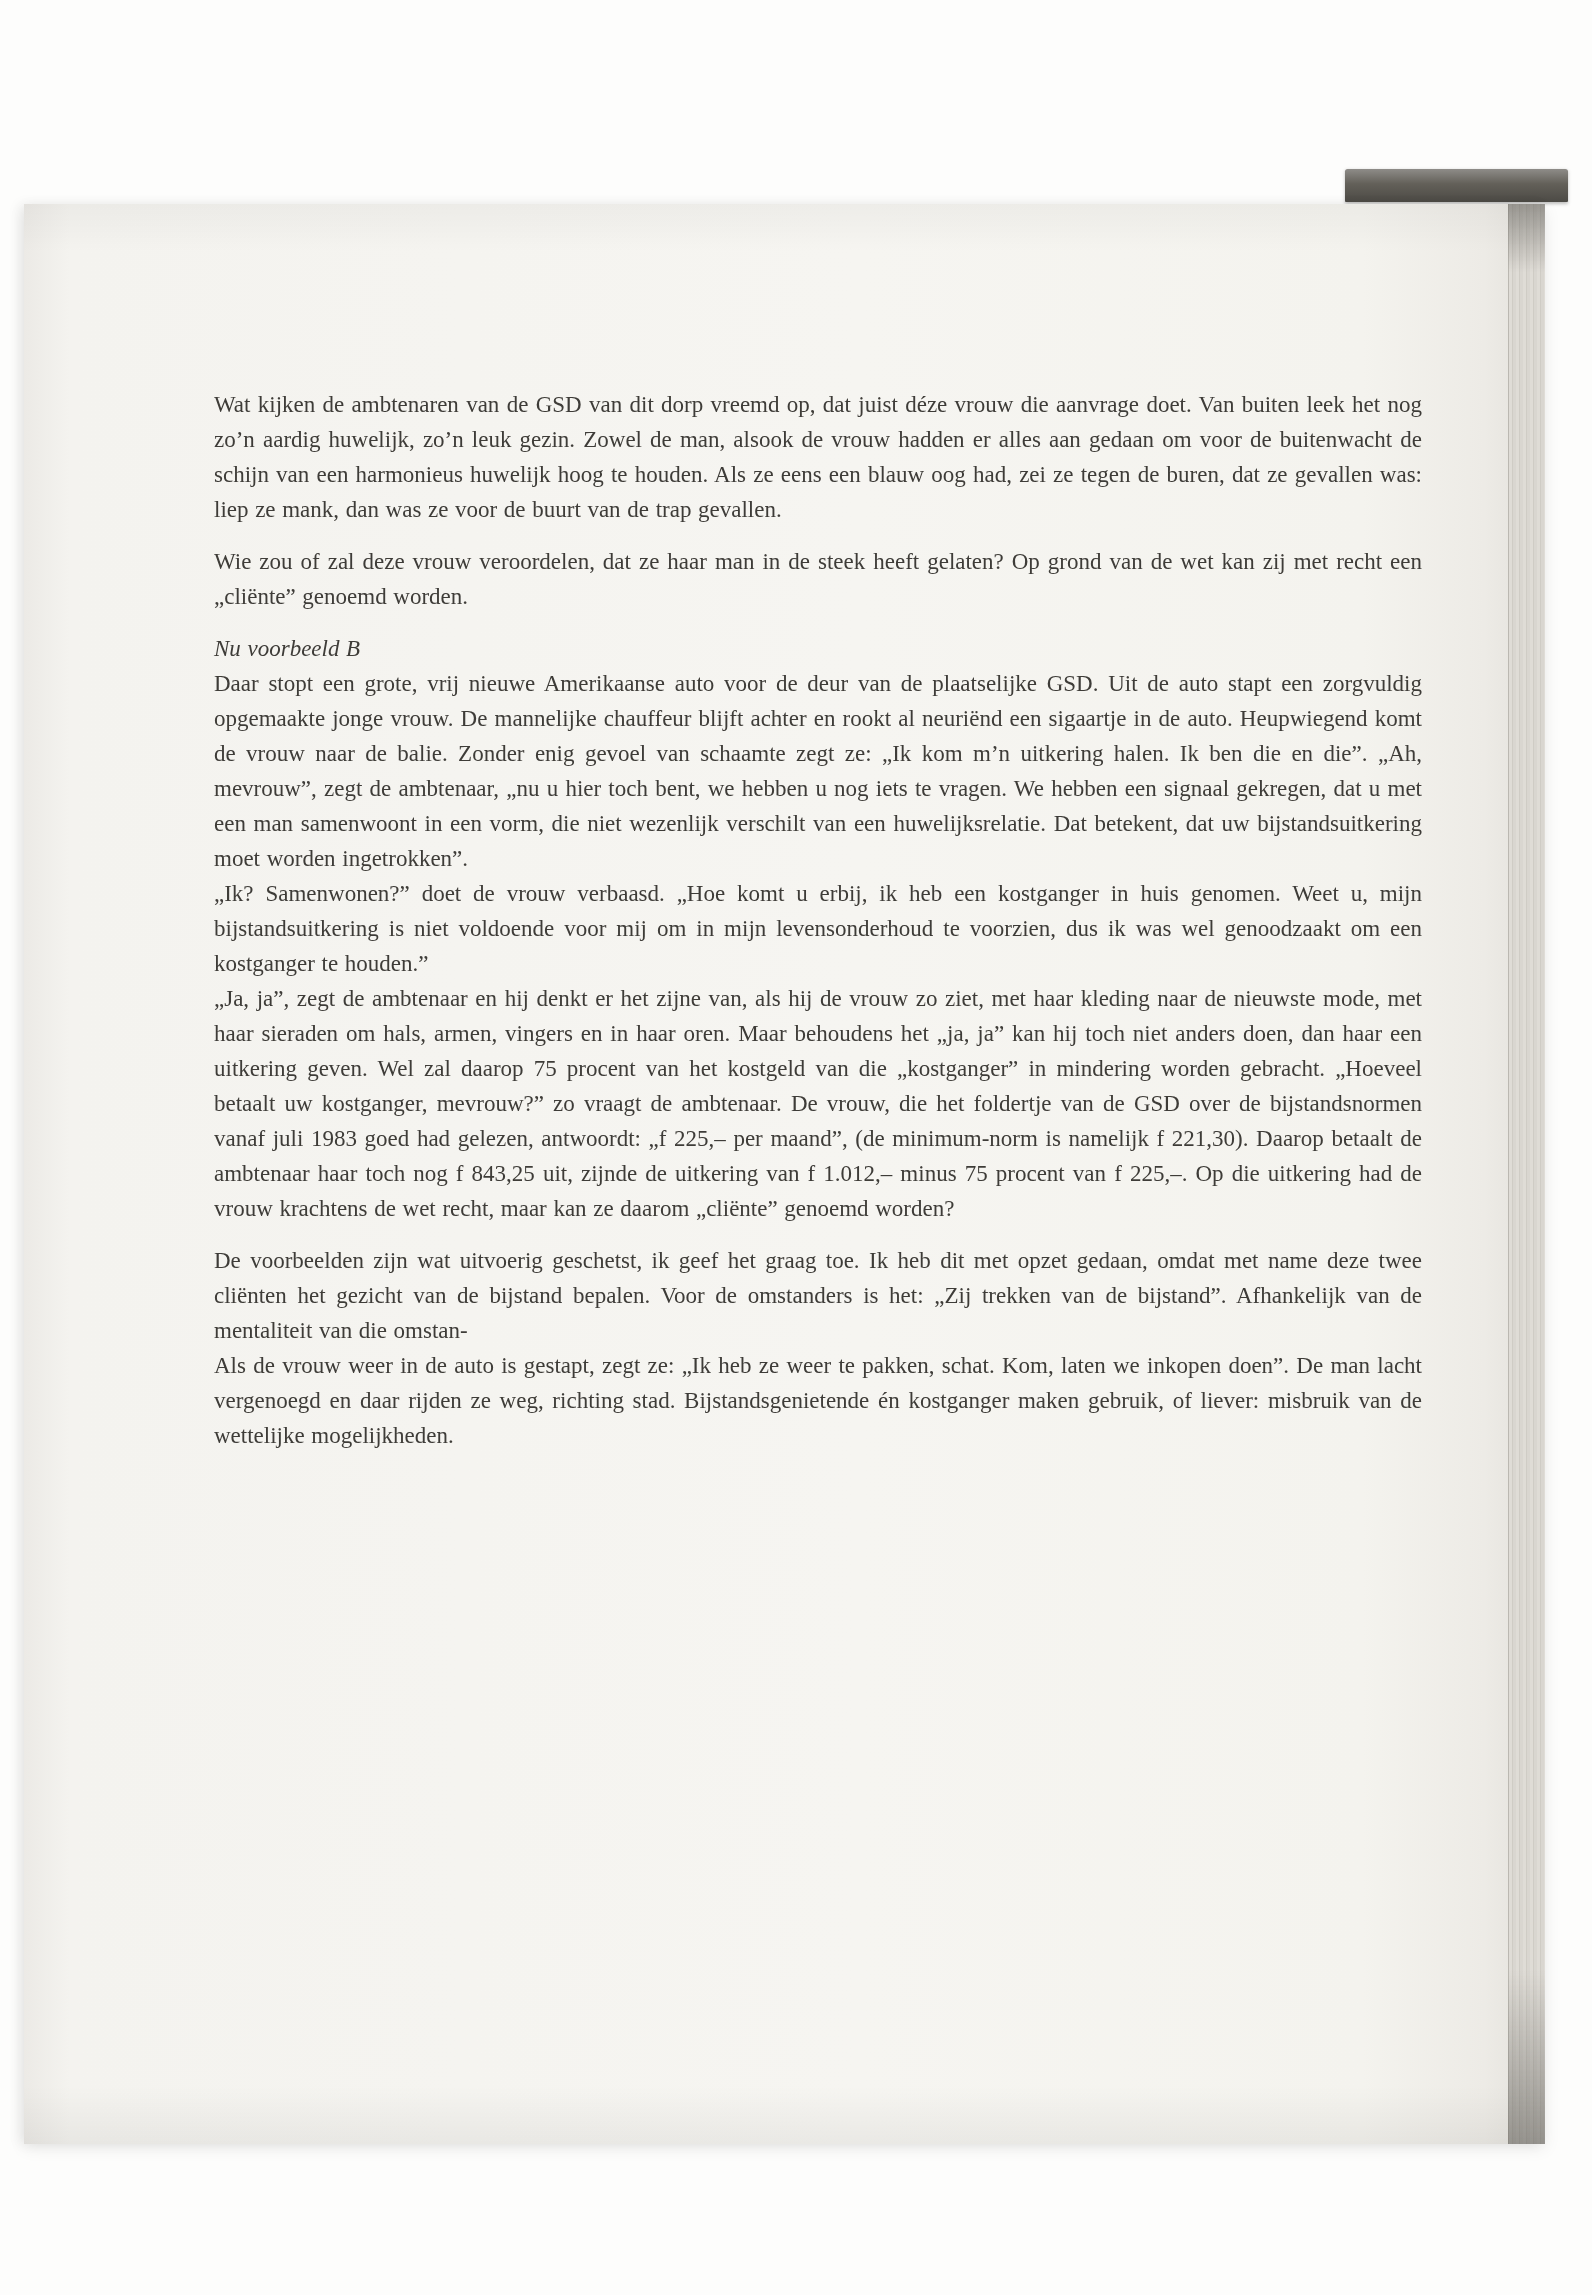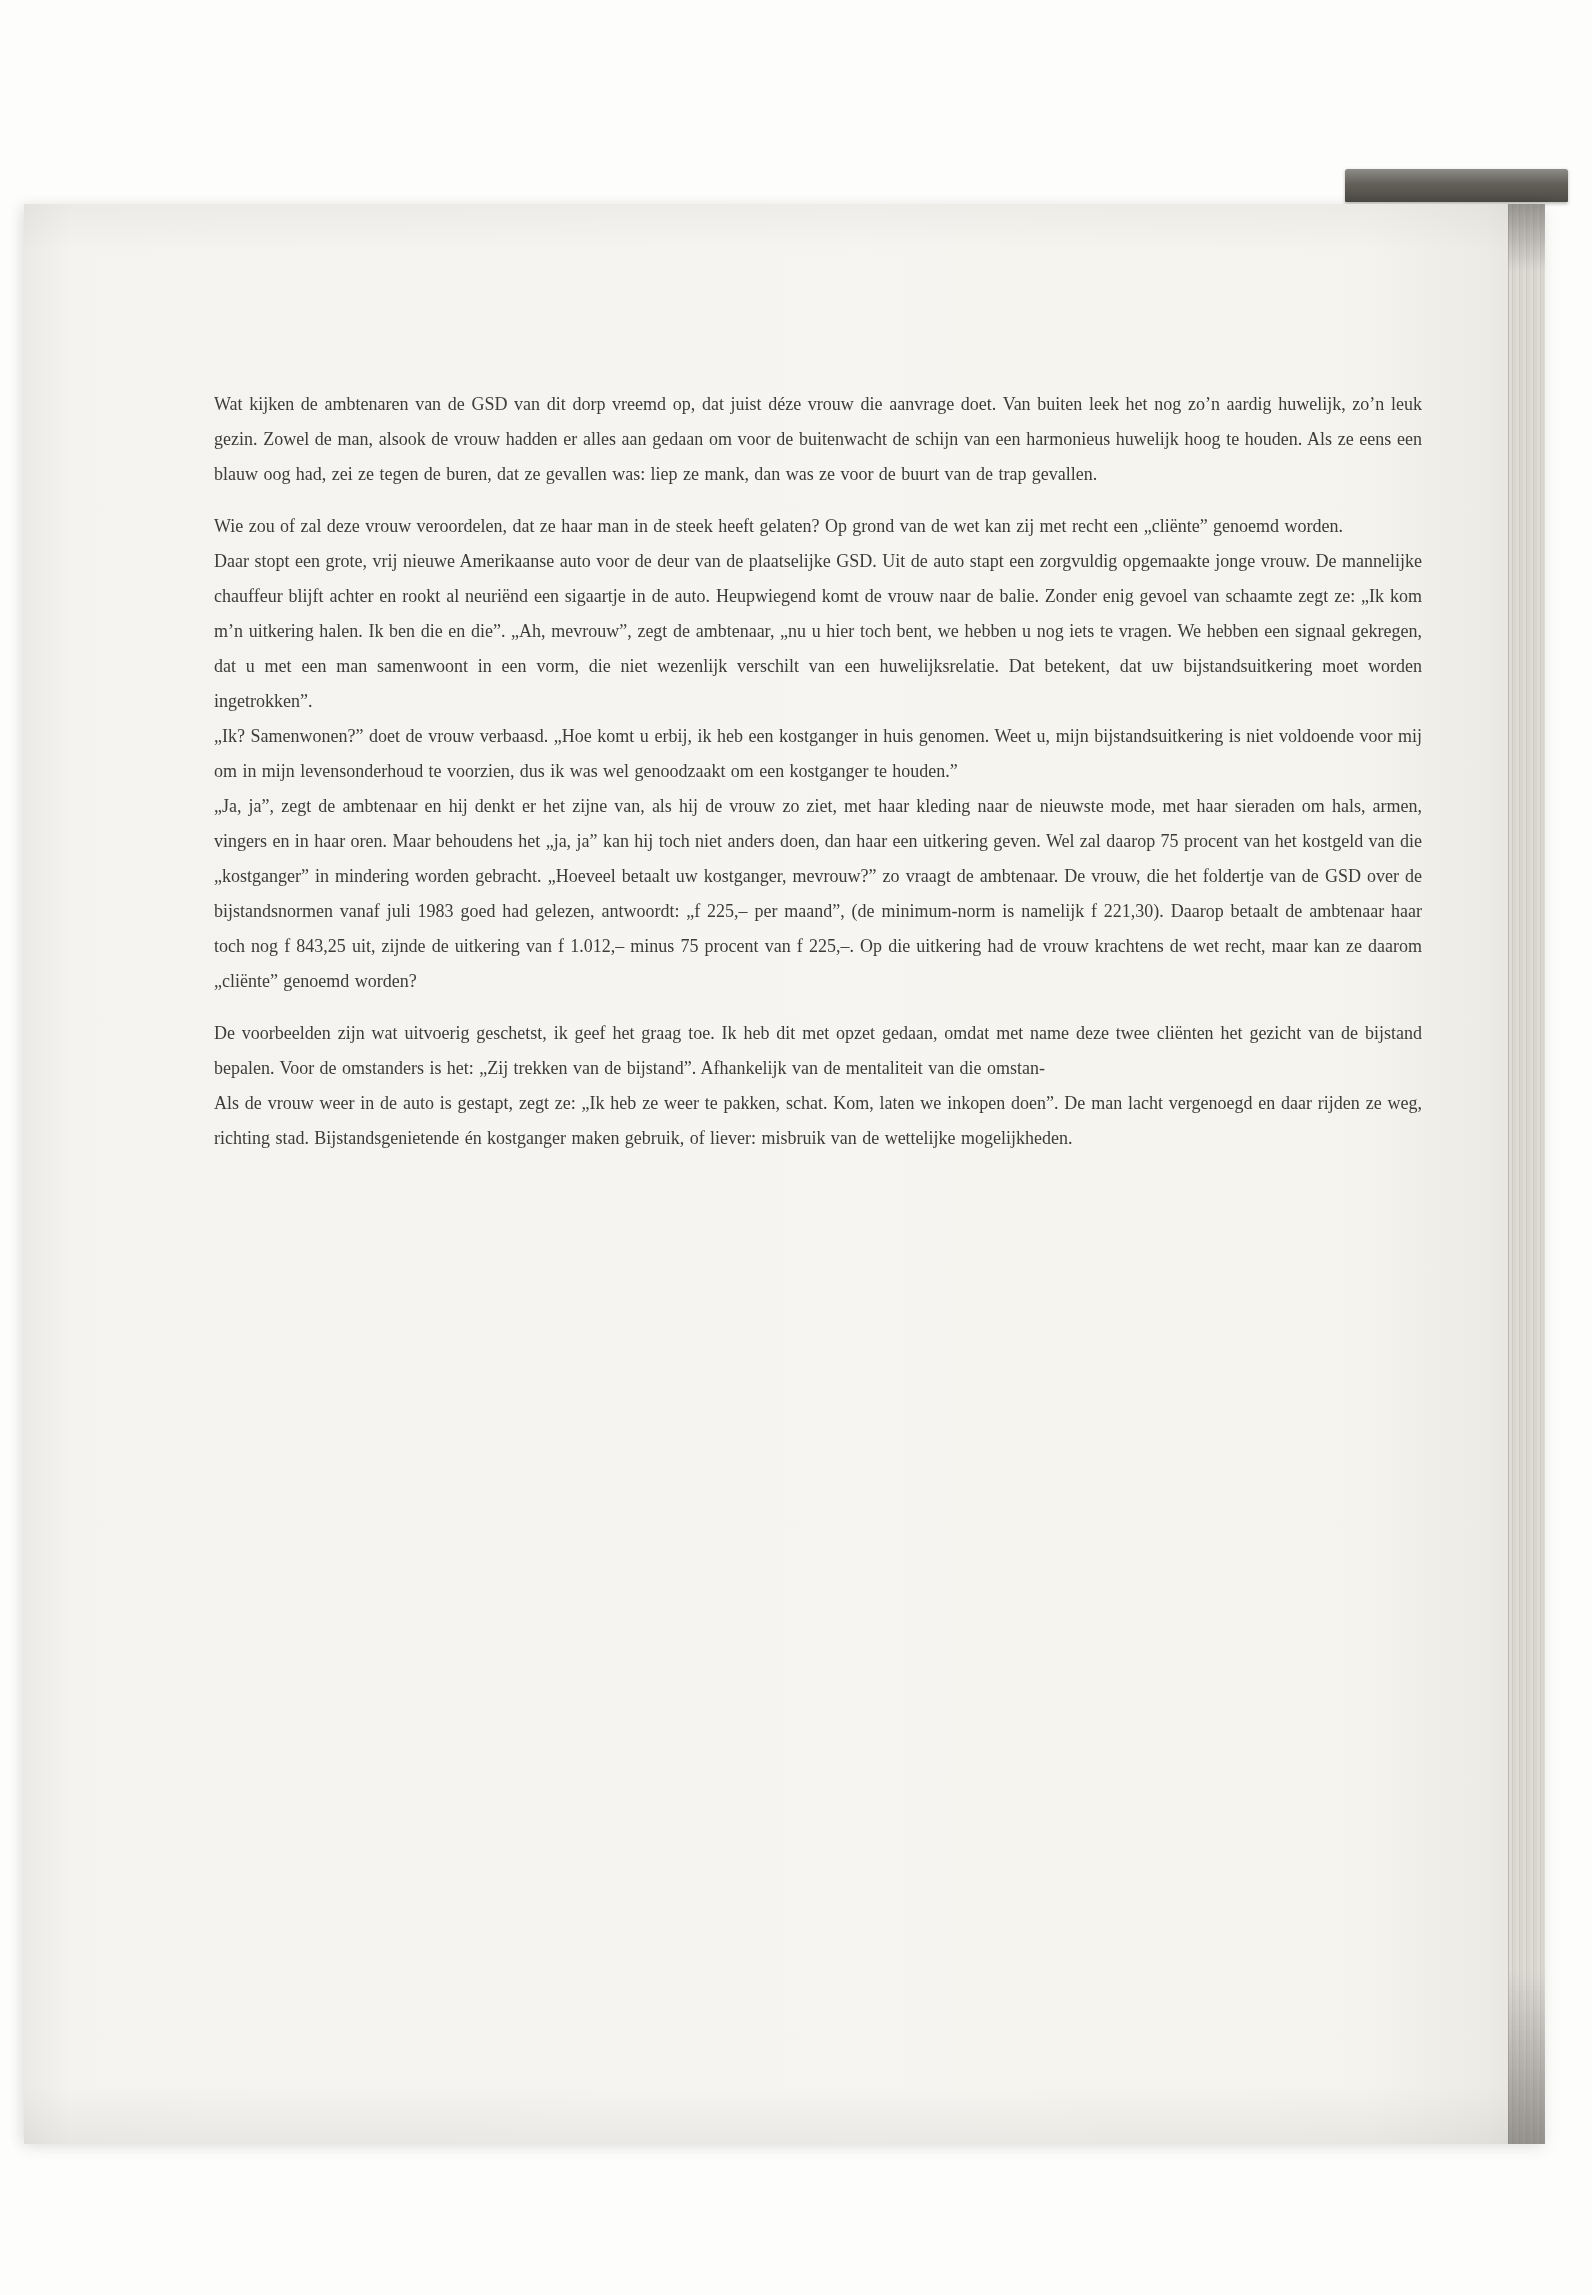--- a/index.html
+++ b/index.html
@@ -51,21 +51,21 @@
       linear-gradient(180deg, rgba(95,93,88,0.55) 0%, rgba(95,93,88,0) 3.5%, rgba(95,93,88,0) 91%, rgba(90,88,83,0.55) 100%),
       repeating-linear-gradient(90deg, #dfdcd6 0px, #dfdcd6 2.6px, #cfccc5 2.6px, #cfccc5 4.3px, #d9d6d0 4.3px, #d9d6d0 7px);
     border-left: 0.9px solid rgba(120,118,110,0.35);
   }
   .text-column {
     position: absolute;
     left: 190px;
     top: 183px;
     width: 1208px;
     color: #3e3c38;
-    font-size: 18px;
+    font-size: 23px;
     line-height: 35px;
     text-align: justify;
     word-spacing: 0.9px;
   }
   .para {
     margin: 0;
   }
   .heading {
     margin: 0;
     font-style: italic;
@@ -92,20 +92,21 @@
 
   <div class="page">
 
     <div class="page-edges"></div>
 
     <div class="text-column">
       <p class="para">Wat kijken de ambtenaren van de GSD van dit dorp vreemd op, dat juist déze vrouw die aanvrage doet. Van buiten leek het nog zo’n aardig huwelijk, zo’n leuk gezin. Zowel de man, alsook de vrouw hadden er alles aan gedaan om voor de buitenwacht de schijn van een harmonieus huwelijk hoog te houden. Als ze eens een blauw oog had, zei ze tegen de buren, dat ze gevallen was: liep ze mank, dan was ze voor de buurt van de trap gevallen.</p>
 
       <p class="para gap">Wie zou of zal deze vrouw veroordelen, dat ze haar man in de steek heeft gelaten? Op grond van de wet kan zij met recht een „cliënte” genoemd worden.</p>
 
+      <p class="heading gap">Nu voorbeeld B</p>
 
       <p class="para">Daar stopt een grote, vrij nieuwe Amerikaanse auto voor de deur van de plaatselijke GSD. Uit de auto stapt een zorgvuldig opgemaakte jonge vrouw. De mannelijke chauffeur blijft achter en rookt al neuriënd een sigaartje in de auto. Heupwiegend komt de vrouw naar de balie. Zonder enig gevoel van schaamte zegt ze: „Ik kom m’n uitkering halen. Ik ben die en die”. „Ah, mevrouw”, zegt de ambtenaar, „nu u hier toch bent, we hebben u nog iets te vragen. We hebben een signaal gekregen, dat u met een man samenwoont in een vorm, die niet wezenlijk verschilt van een huwelijksrelatie. Dat betekent, dat uw bijstandsuitkering moet worden ingetrokken”.</p>
 
 
       <p class="para">„Ik? Samenwonen?” doet de vrouw verbaasd. „Hoe komt u erbij, ik heb een kostganger in huis genomen. Weet u, mijn bijstandsuitkering is niet voldoende voor mij om in mijn levensonderhoud te voorzien, dus ik was wel genoodzaakt om een kostganger te houden.”</p>
 
       <p class="para">„Ja, ja”, zegt de ambtenaar en hij denkt er het zijne van, als hij de vrouw zo ziet, met haar kleding naar de nieuwste mode, met haar sieraden om hals, armen, vingers en in haar oren. Maar behoudens het „ja, ja” kan hij toch niet anders doen, dan haar een uitkering geven. Wel zal daarop 75 procent van het kostgeld van die „kostganger” in mindering worden gebracht. „Hoeveel betaalt uw kostganger, mevrouw?” zo vraagt de ambtenaar. De vrouw, die het foldertje van de GSD over de bijstandsnormen vanaf juli 1983 goed had gelezen, antwoordt: „f 225,– per maand”, (de minimum-norm is namelijk f 221,30). Daarop betaalt de ambtenaar haar toch nog f 843,25 uit, zijnde de uitkering van f 1.012,– minus 75 procent van f 225,–. Op die uitkering had de vrouw krachtens de wet recht, maar kan ze daarom „cliënte” genoemd worden?</p>
 
       <p class="para gap">De voorbeelden zijn wat uitvoerig geschetst, ik geef het graag toe. Ik heb dit met opzet gedaan, omdat met name deze twee cliënten het gezicht van de bijstand bepalen. Voor de omstanders is het: „Zij trekken van de bijstand”. Afhankelijk van de mentaliteit van die omstan-</p>
 

